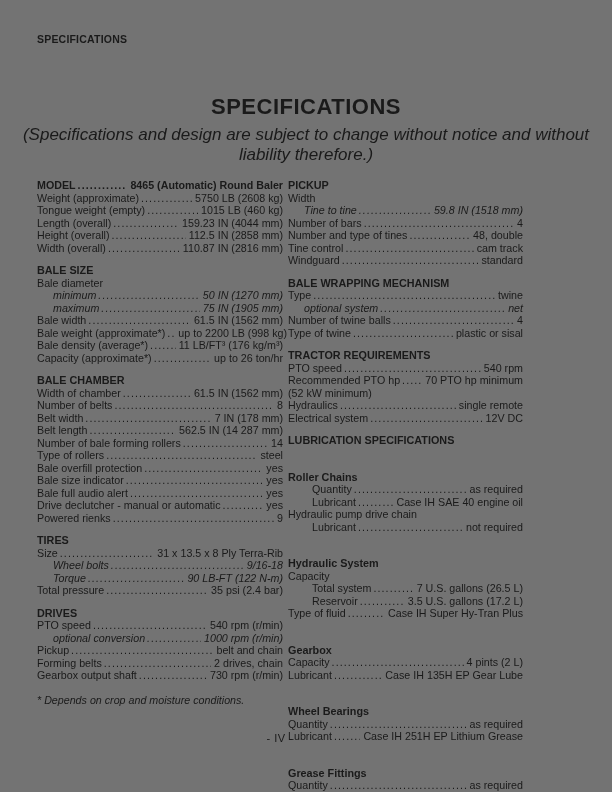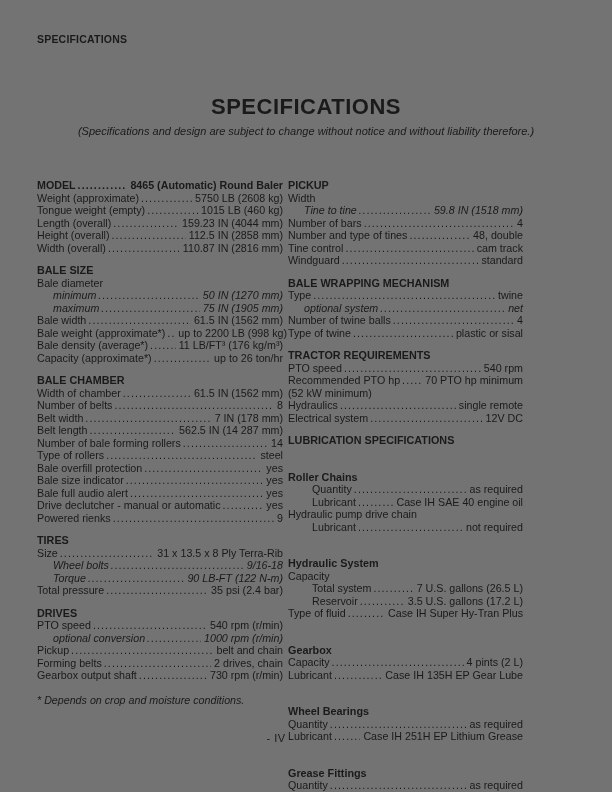--- a/index.html
+++ b/index.html
@@ -34,21 +34,21 @@
     width: 612px;
     text-align: center;
   }
   .main-title {
     font-size: 22px;
     font-weight: bold;
     letter-spacing: 0.5px;
     margin: 0;
   }
   .subtitle {
-    font-size: 11px;
+    font-size: 17px;
     font-style: italic;
     margin-top: 5px;
   }
   .columns {
     position: absolute;
     left: 37px;
     top: 179px;
     width: 486px;
     display: flex;
   }

